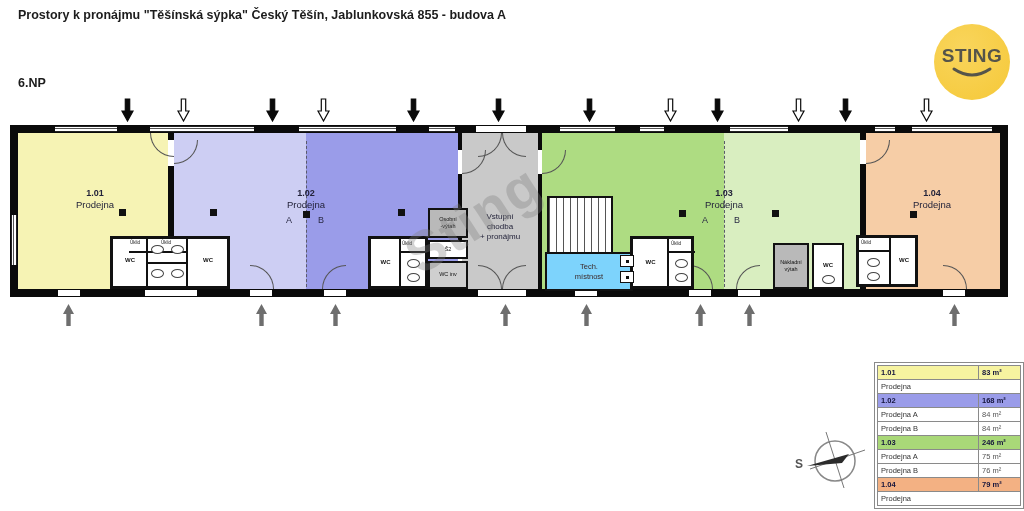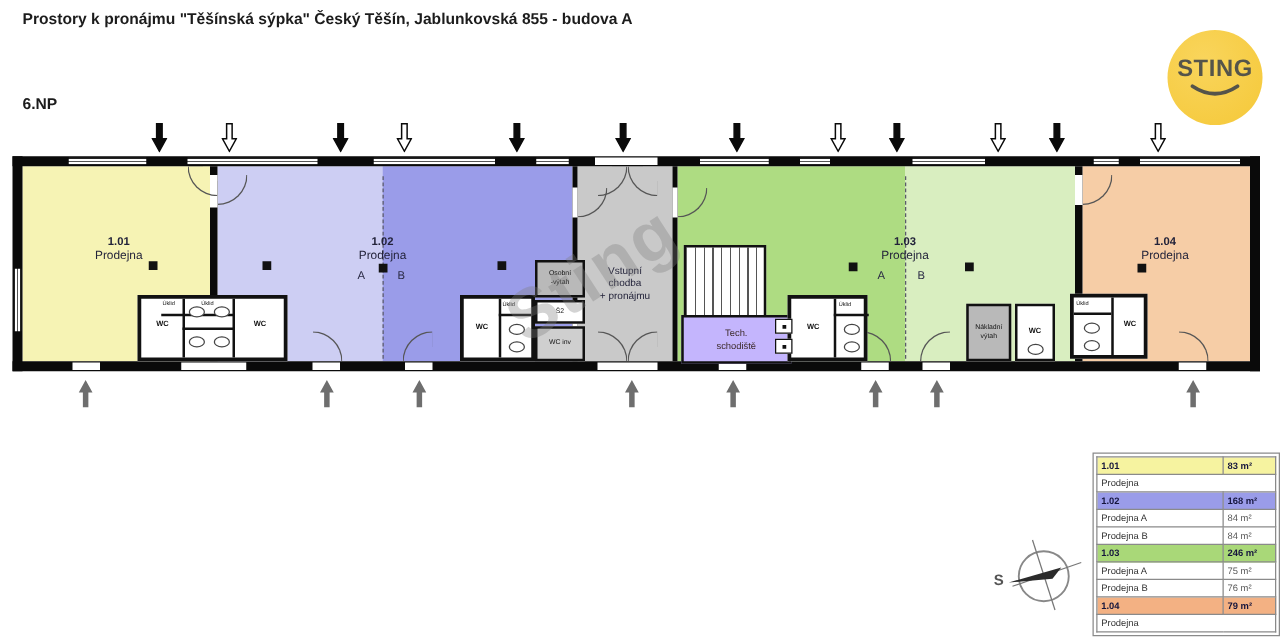--- a/index.html
+++ b/index.html
@@ -113,23 +113,23 @@
 <div style="position:absolute;left:458px;top:246px;width:4px;height:24px;background:#fff;"></div>
 <div class="wall" style="left:538px;top:133px;width:4px;height:156px;"></div>
 <div style="position:absolute;left:538px;top:150px;width:4px;height:24px;background:#fff;"></div>
 <div class="wall" style="left:860px;top:133px;width:6px;height:156px;"></div>
 <div style="position:absolute;left:860px;top:140px;width:6px;height:24px;background:#fff;"></div>
 
 <div class="dash" style="left:306px;top:141px;height:146px;"></div>
 <div class="dash" style="left:724px;top:141px;height:146px;"></div>
 
 <div id="stairs"></div>
-<div id="tech" style="background: #c4b5fd;">
+<div id="tech" style="background: #7dd3fc;">
   <span><span>Tech.</span><br>
-  <span>schodiště</span></span>
+  <span>místnost</span></span>
 </div>
 <div class="panel" style="left:620px;top:255px;"></div>
 <div class="panel" style="left:620px;top:271px;"></div>
 
 <div class="liftbox" id="lift-passenger" style="left: 428px; top: 208px; width: 40px; height: 30px; background: rgb(185, 185, 185);">
   <span><span>Osobní</span><br>
   <span>-výtah</span></span>
 </div>
 <div class="liftbox" style="left:428px;top:240px;width:40px;height:19px;background:#fff;">
   <span>Š2</span>

